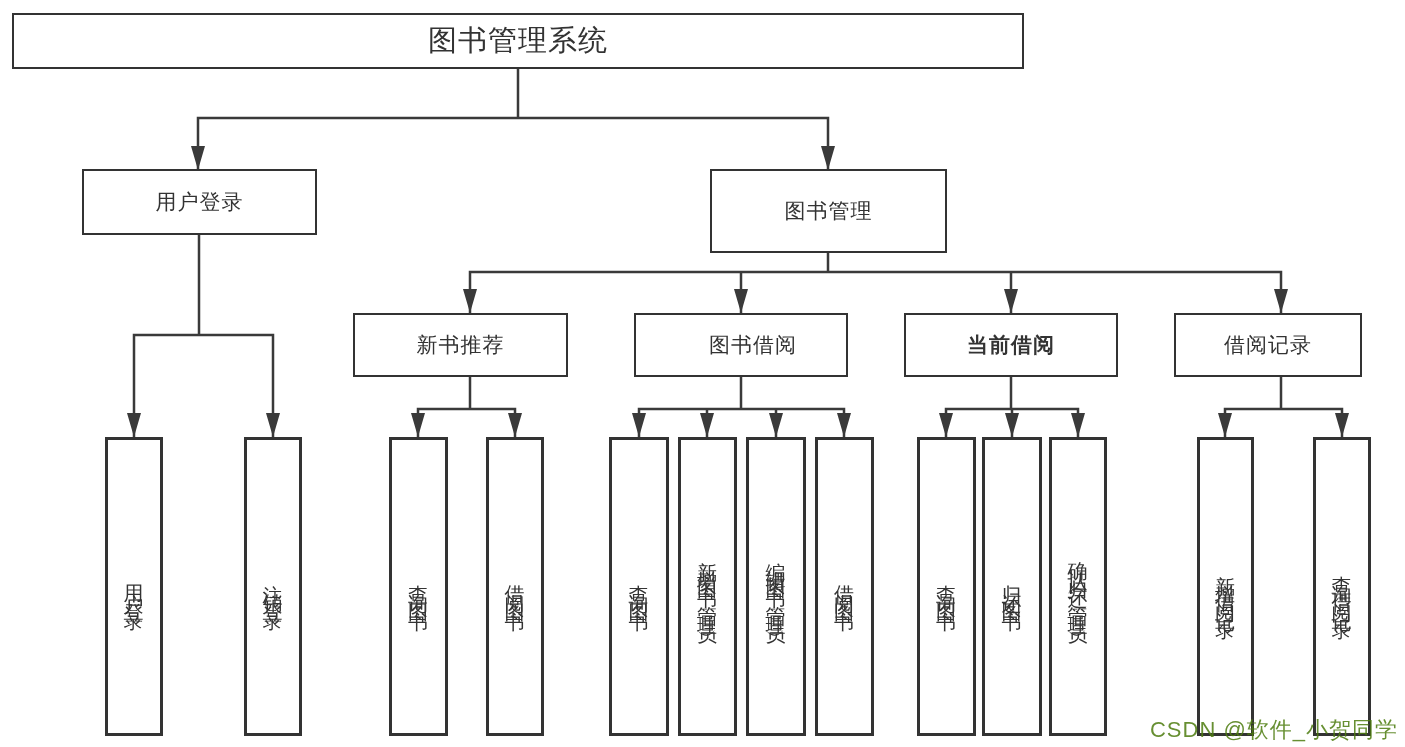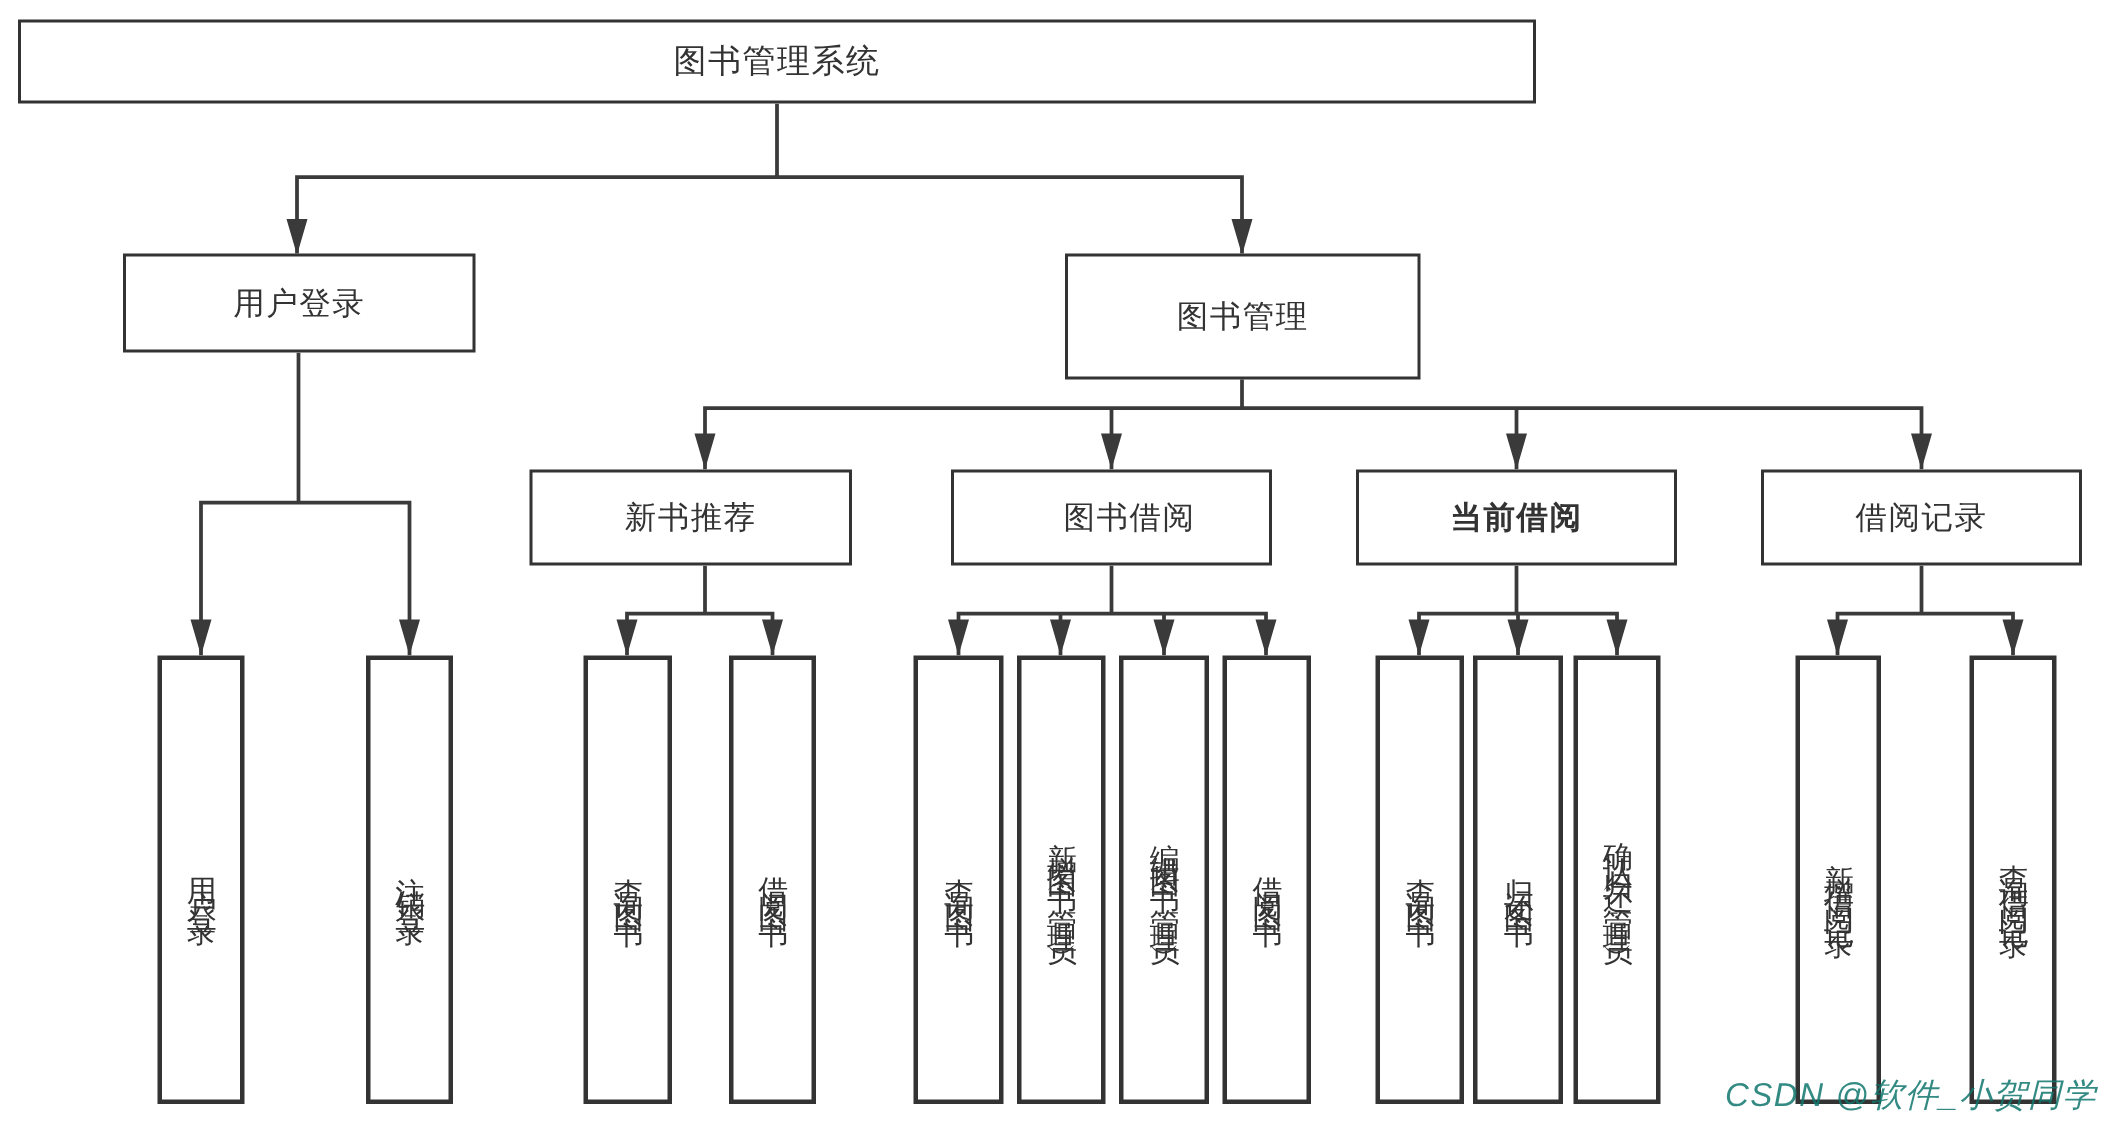--- a/index.html
+++ b/index.html
@@ -28,28 +28,28 @@
     justify-content: center;
     z-index: 2;
   }
   .node .lbl {
     font-size: 21px;
     color: #333333;
     letter-spacing: 1px;
     white-space: nowrap;
   }
   .root-box   { left: 12px;  top: 13px;  width: 1012px; height: 56px; }
-  .root-box .lbl { font-size: 22px; }
+  .root-box .lbl { font-size: 29px; }
   .l2-login   { left: 82px;  top: 169px; width: 235px; height: 66px; }
   .l2-mgmt    { left: 710px; top: 169px; width: 237px; height: 84px; }
   .l3 { top: 313px; height: 64px; }
   .l3-recommend { left: 353px;  width: 215px; }
   .l3-borrow    { left: 634px;  width: 214px; padding-left: 24px; }
   .l3-current   { left: 904px;  width: 214px; font-weight: bold; }
-  .l3-records   { left: 1174px; width: 214px; }
+  .l3-records   { left: 1174px; width: 188px; }
   .leaf {
     position: absolute;
     top: 437px;
     height: 299px;
     box-sizing: border-box;
     background: #ffffff;
     border: 3px solid #333333;
     display: flex;
     align-items: center;
     justify-content: center;
@@ -74,26 +74,25 @@
   .leaf-9  { left: 917px;  width: 59px; }
   .leaf-10 { left: 982px;  width: 60px; }
   .leaf-11 { left: 1049px; width: 58px; }
   .leaf-12 { left: 1197px; width: 57px; }
   .leaf-13 { left: 1313px; width: 58px; }
   .watermark {
     position: absolute;
     top: 715px;
     right: 7px;
     font-size: 22px;
-    color: #0f766e;
+    color: #4d7c0f;
     opacity: 0.85;
     z-index: 5;
     white-space: nowrap;
     letter-spacing: 1px;
-    font-style: italic;
   }
 </style>
 </head>
 <body>
 
 <div class="stage">
 
   <svg class="connectors" viewBox="0 0 1405 747" xmlns="http://www.w3.org/2000/svg">
 
     <path d="M518 69 V118 M198 170 V118 H828 V170

